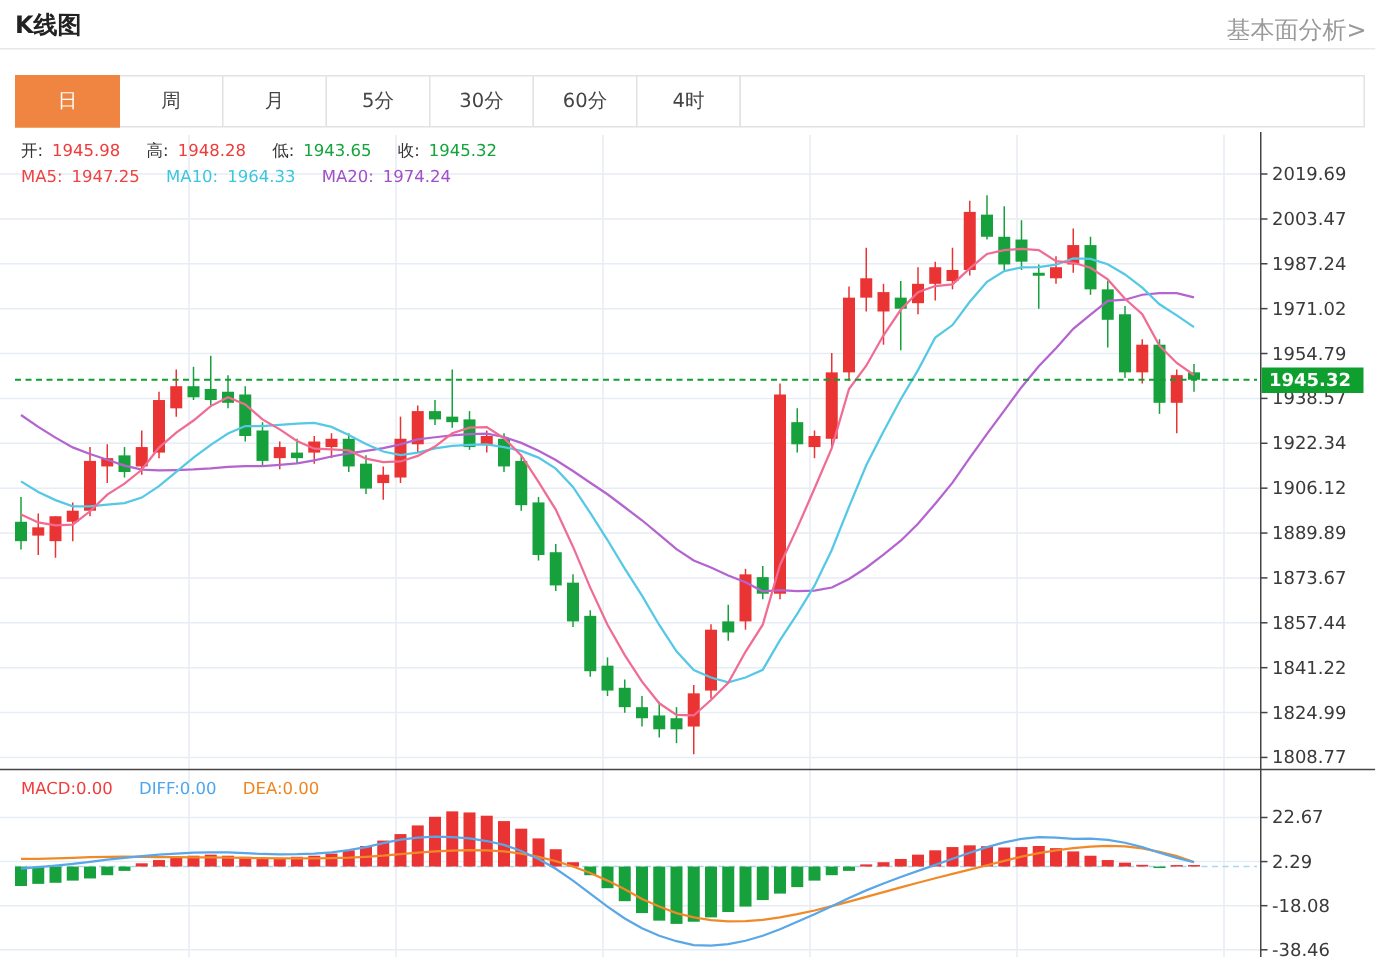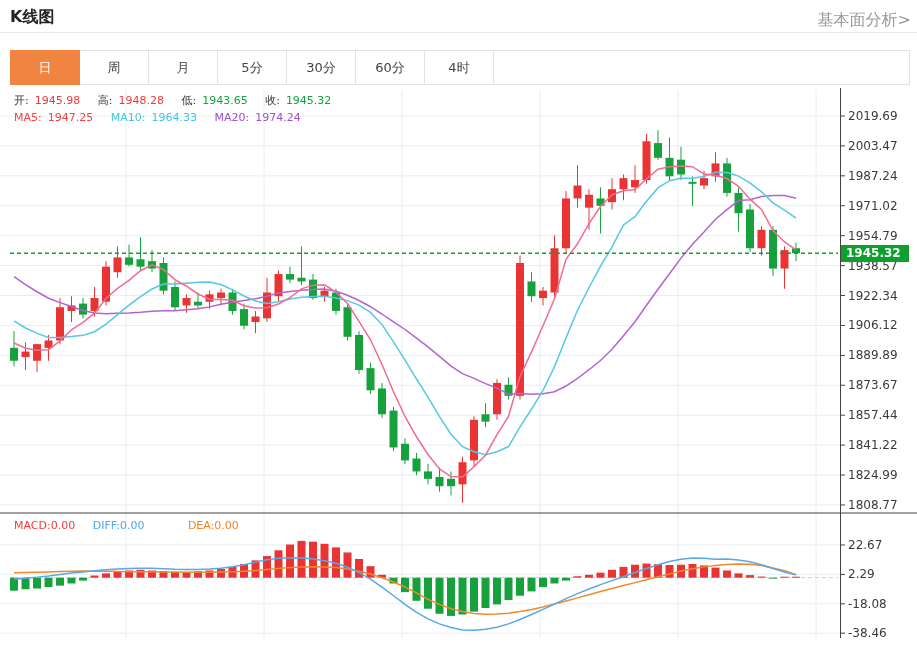--- a/index.html
+++ b/index.html
@@ -15,21 +15,21 @@
   .tab.selected { background:#ef8540; border-color:#ef8540; color:#fff; position:relative; z-index:1; }
   .tab-filler { flex:1; border:1px solid #e2e2e2; margin-left:-1px; }
   .chart-area { position:absolute; left:0; top:88px; width:917px; height:559px; }
   svg text { font-family:"DejaVu Sans","Liberation Sans",sans-serif; font-size:12px; fill:#3a3a3a; }
   .legend { position:absolute; left:14px; font-size:11px; white-space:nowrap; }
   .legend span { margin-right:6px; }
   .lbl { color:#333; }
   .val-up { color:#f03b3b; }
   .val-dn { color:#13a43c; }
   .ma5 { color:#ef4444; } .ma10 { color:#3ec6e0; } .ma20 { color:#a050c8;text-align:right; }
-  .m-macd { color:#f23c3c; } .m-diff { color:#4da6f0; } .m-dea { color:#f0851f;margin-left:26px; }
+  .m-macd { color:#f23c3c; } .m-diff { color:#4da6f0; } .m-dea { color:#f0851f; }
   .legend span.gap { margin-right:14px; }
   .price-tag { position:absolute; left:841px; top:245px; width:68px; height:17px; line-height:17px;
                background:#0f9f2f; color:#fff; font-size:12px; font-weight:bold; padding-left:5px; }
 </style>
 </head>
 <body>
 
 <div class="page">
 
   <div class="hdr">

